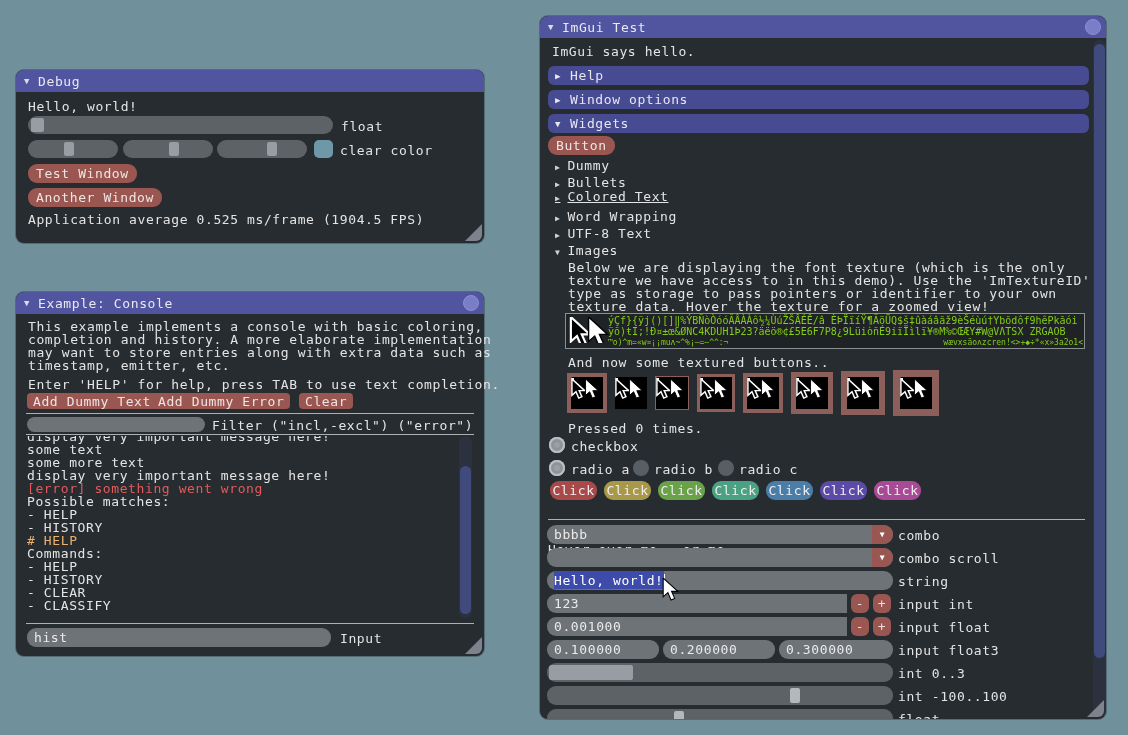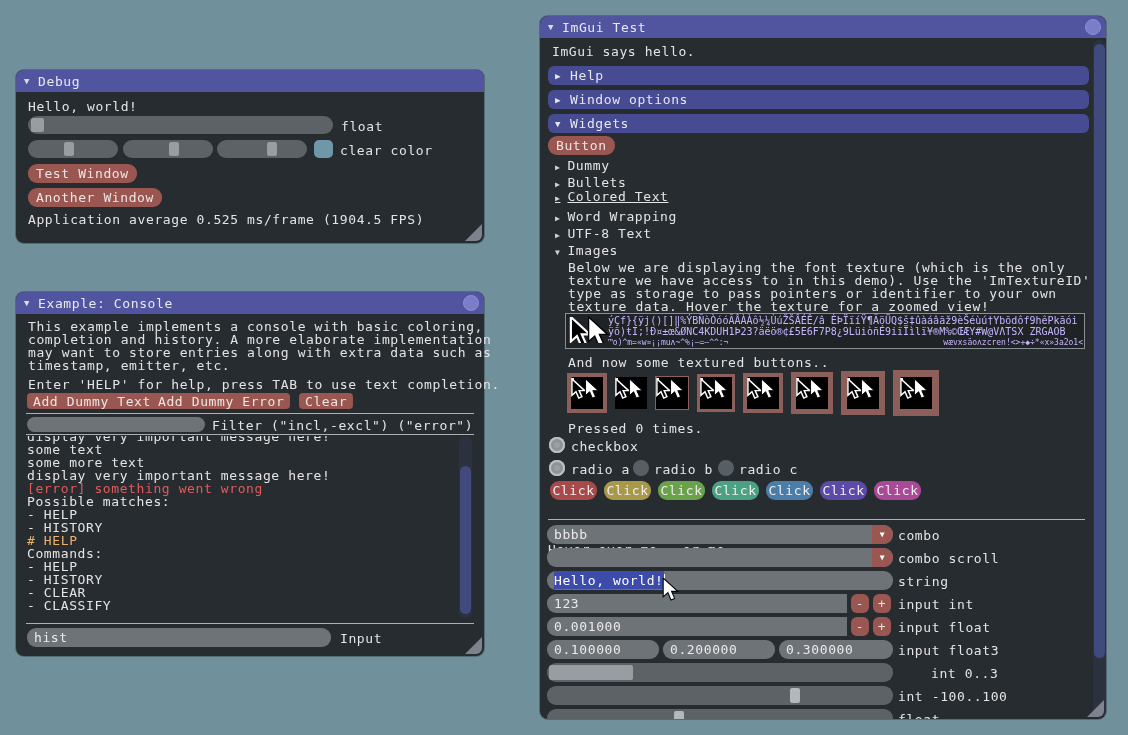--- a/index.html
+++ b/index.html
@@ -64,21 +64,21 @@
 
   
   .circ { position:absolute; width:16px; height:16px; border-radius:50%; }
   .circ.on  { background:#99a0a5; box-shadow:inset 0 0 0 2px #b9bfc3, inset 0 0 0 5px #8d9499; }
   .circ.off { background:#585f64; }
 
   
   .texbox {
     position:absolute; left:25px; top:297px; width:520px; height:36px;
     background:#1f2326; border:1px solid #8a8f93;
-    overflow:hidden; color:#c4b5fd;
+    overflow:hidden; color:#84cc16;
   }
   .texglyphs {
     position:absolute; left:42px; top:1px; right:1px;
     font-size:10px; letter-spacing:0; line-height:11px;
     white-space:nowrap; text-align:left;
   }
   .texglyphs .r3 { display:flex; justify-content:space-between; font-size:8px; }
   .texcursors { position:absolute; left:3px; top:3px; }
 
   
@@ -398,21 +398,21 @@
 
   <div class="frame" style="left:7px;top:624px;width:112px;height:19px;padding:2px 0 0 7px;"><span>0.100000</span></div>
   <div class="frame" style="left:123px;top:624px;width:112px;height:19px;padding:2px 0 0 7px;"><span>0.200000</span></div>
   <div class="frame" style="left:239px;top:624px;width:114px;height:19px;padding:2px 0 0 7px;"><span>0.300000</span></div>
   <div class="txt" style="left:358px;top:627px;">input float3</div>
 
   <div class="frame slider" style="left:7px;top:647px;width:346px;height:19px;">
     <span class="grab" style="left:2px;top:2px;width:84px;height:15px;"></span>
     <span class="center-val" style="padding-top:2px;position:relative;">0</span>
   </div>
-  <div class="txt" style="left:358px;top:650px;margin-left:33px;">int 0..3</div>
+  <div class="txt" style="left:358px;top:650px;">int 0..3</div>
 
   <div class="frame slider" style="left:7px;top:670px;width:346px;height:19px;">
     <span class="grab" style="left:243px;top:2px;width:10px;height:15px;background:#b3b8bc;"></span>
     <span class="center-val" style="padding-top:2px;position:relative;">42</span>
   </div>
   <div class="txt" style="left:358px;top:673px;">int -100..100</div>
 
   <div class="frame slider" style="left:7px;top:693px;width:346px;height:19px;">
     <span class="grab" style="left:127px;top:2px;width:10px;height:15px;background:#b3b8bc;"></span>
     <span class="center-val" style="padding-top:2px;position:relative;">4.123</span>

